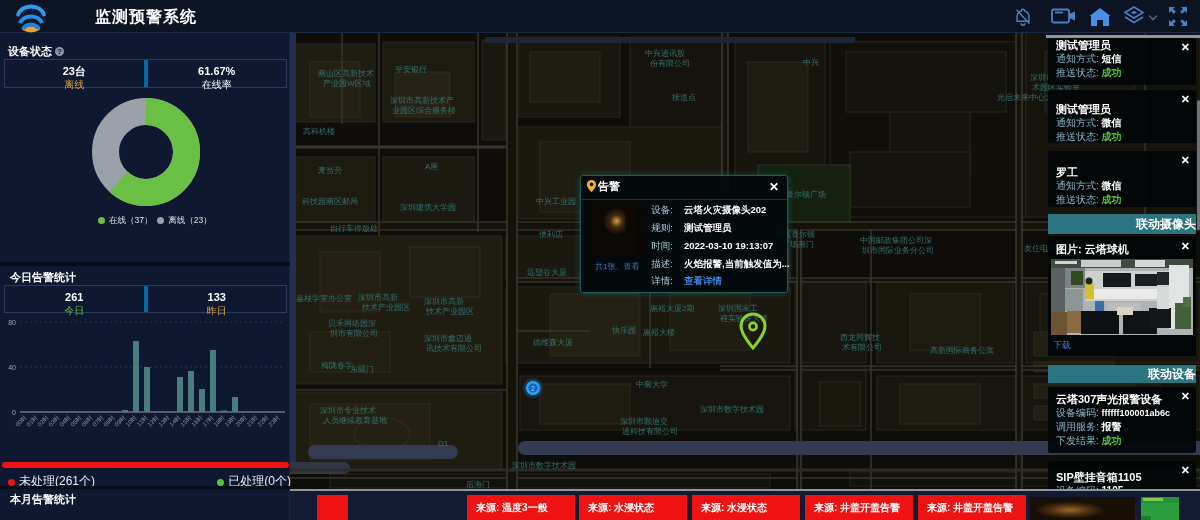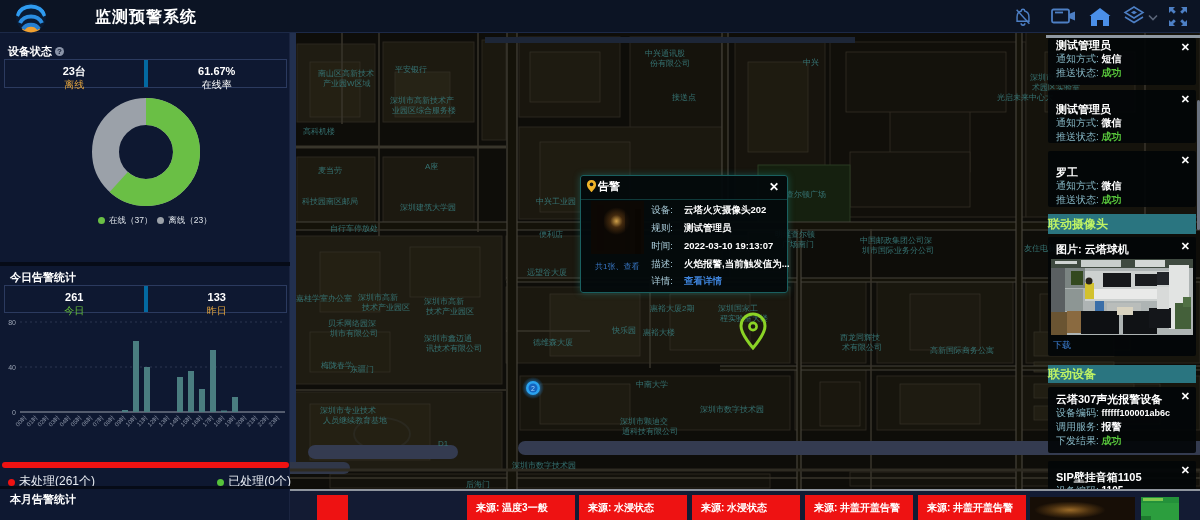--- a/index.html
+++ b/index.html
@@ -23,21 +23,21 @@
 .white{color:#fff;}
 
 .dot{display:inline-block;width:8px;height:8px;border-radius:50%;margin-right:4px;vertical-align:-1px;}
 
 .rcard{left:1048px;width:148px;background:rgba(2,5,8,0.92);border-radius:2px;padding:5px 8px;z-index:22;color:#fff;}
 .rcard .t{font-size:11px;font-weight:bold;color:#fff;line-height:14px;}
 .rcard .row{font-size:10px;line-height:14px;color:#fff;font-weight:bold;}
 .rcard .lb{color:#86b7c5;font-weight:normal;}
 .rcard .ok{color:#56c23a;}
 .rcard .x{position:absolute;right:6px;top:3px;color:#fff;font-size:11px;font-weight:bold;}
-.tealbar{left:1048px;width:148px;background:#2a7580;color:#bef264;font-size:12px;font-weight:bold;text-align:left;z-index:22;}
+.tealbar{left:1048px;width:148px;background:#2a7580;color:#ffffff;font-size:12px;font-weight:bold;text-align:right;z-index:22;}
 
 #popup{left:580px;top:175px;width:208px;height:118px;background:rgba(3,9,12,0.95);border:1px solid #1a5f5f;border-radius:3px;box-shadow:0 0 7px rgba(30,170,170,0.35);z-index:25;}
 #popup .hd{position:absolute;left:0;top:0;right:0;height:24px;border-bottom:1px solid #0f3a3a;}
 #popup .hd .tt{position:absolute;left:17px;top:3px;color:#fff;font-size:11px;font-weight:bold;}
 #popup .hd .x{position:absolute;right:8px;top:4px;color:#fff;font-size:12px;font-weight:bold;}
 #popup .prow{position:absolute;font-size:9.5px;color:#fff;font-weight:bold;white-space:nowrap;}
 #popup .plb{position:absolute;font-size:9.5px;color:#a9cbd9;font-weight:normal;}
 .blue{color:#3e82d8;}
 #popup .blue{color:#3e82d8;}
 

